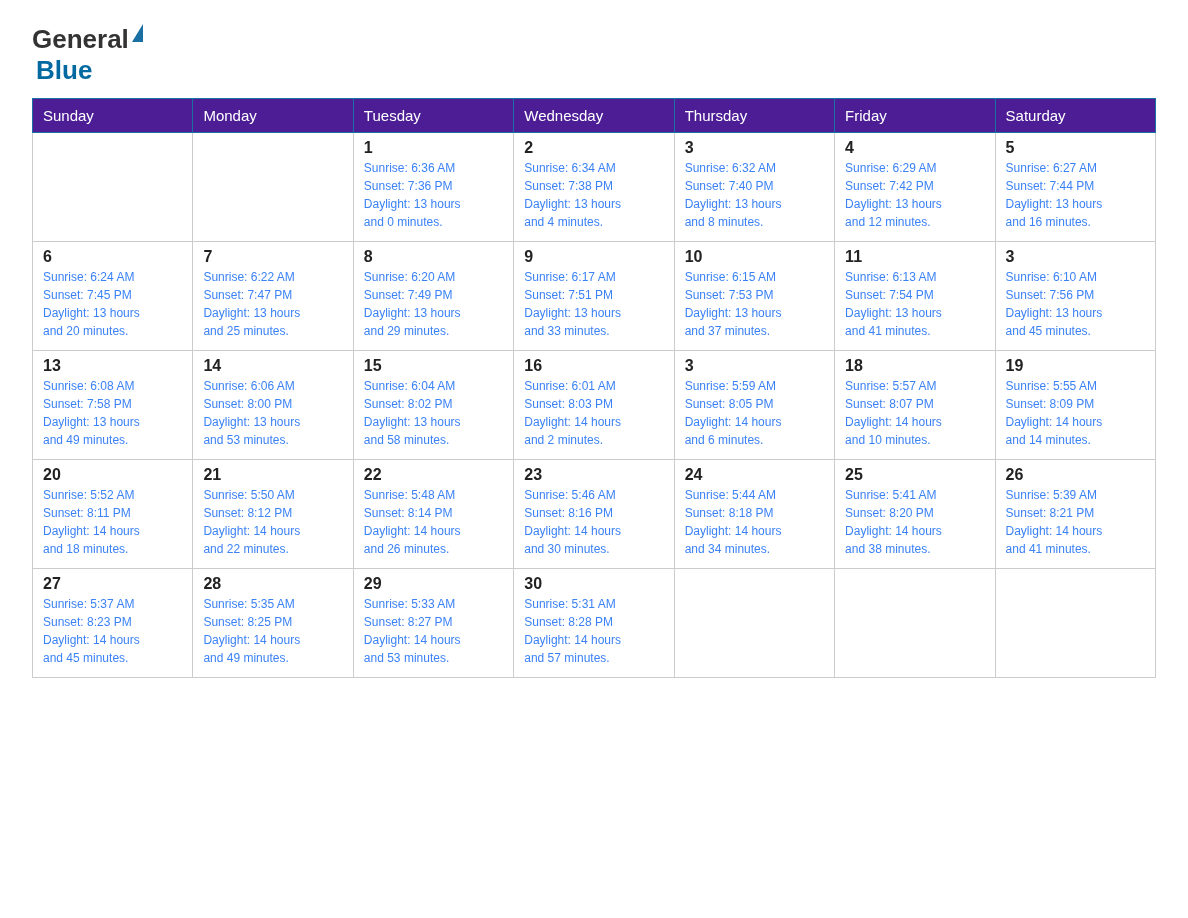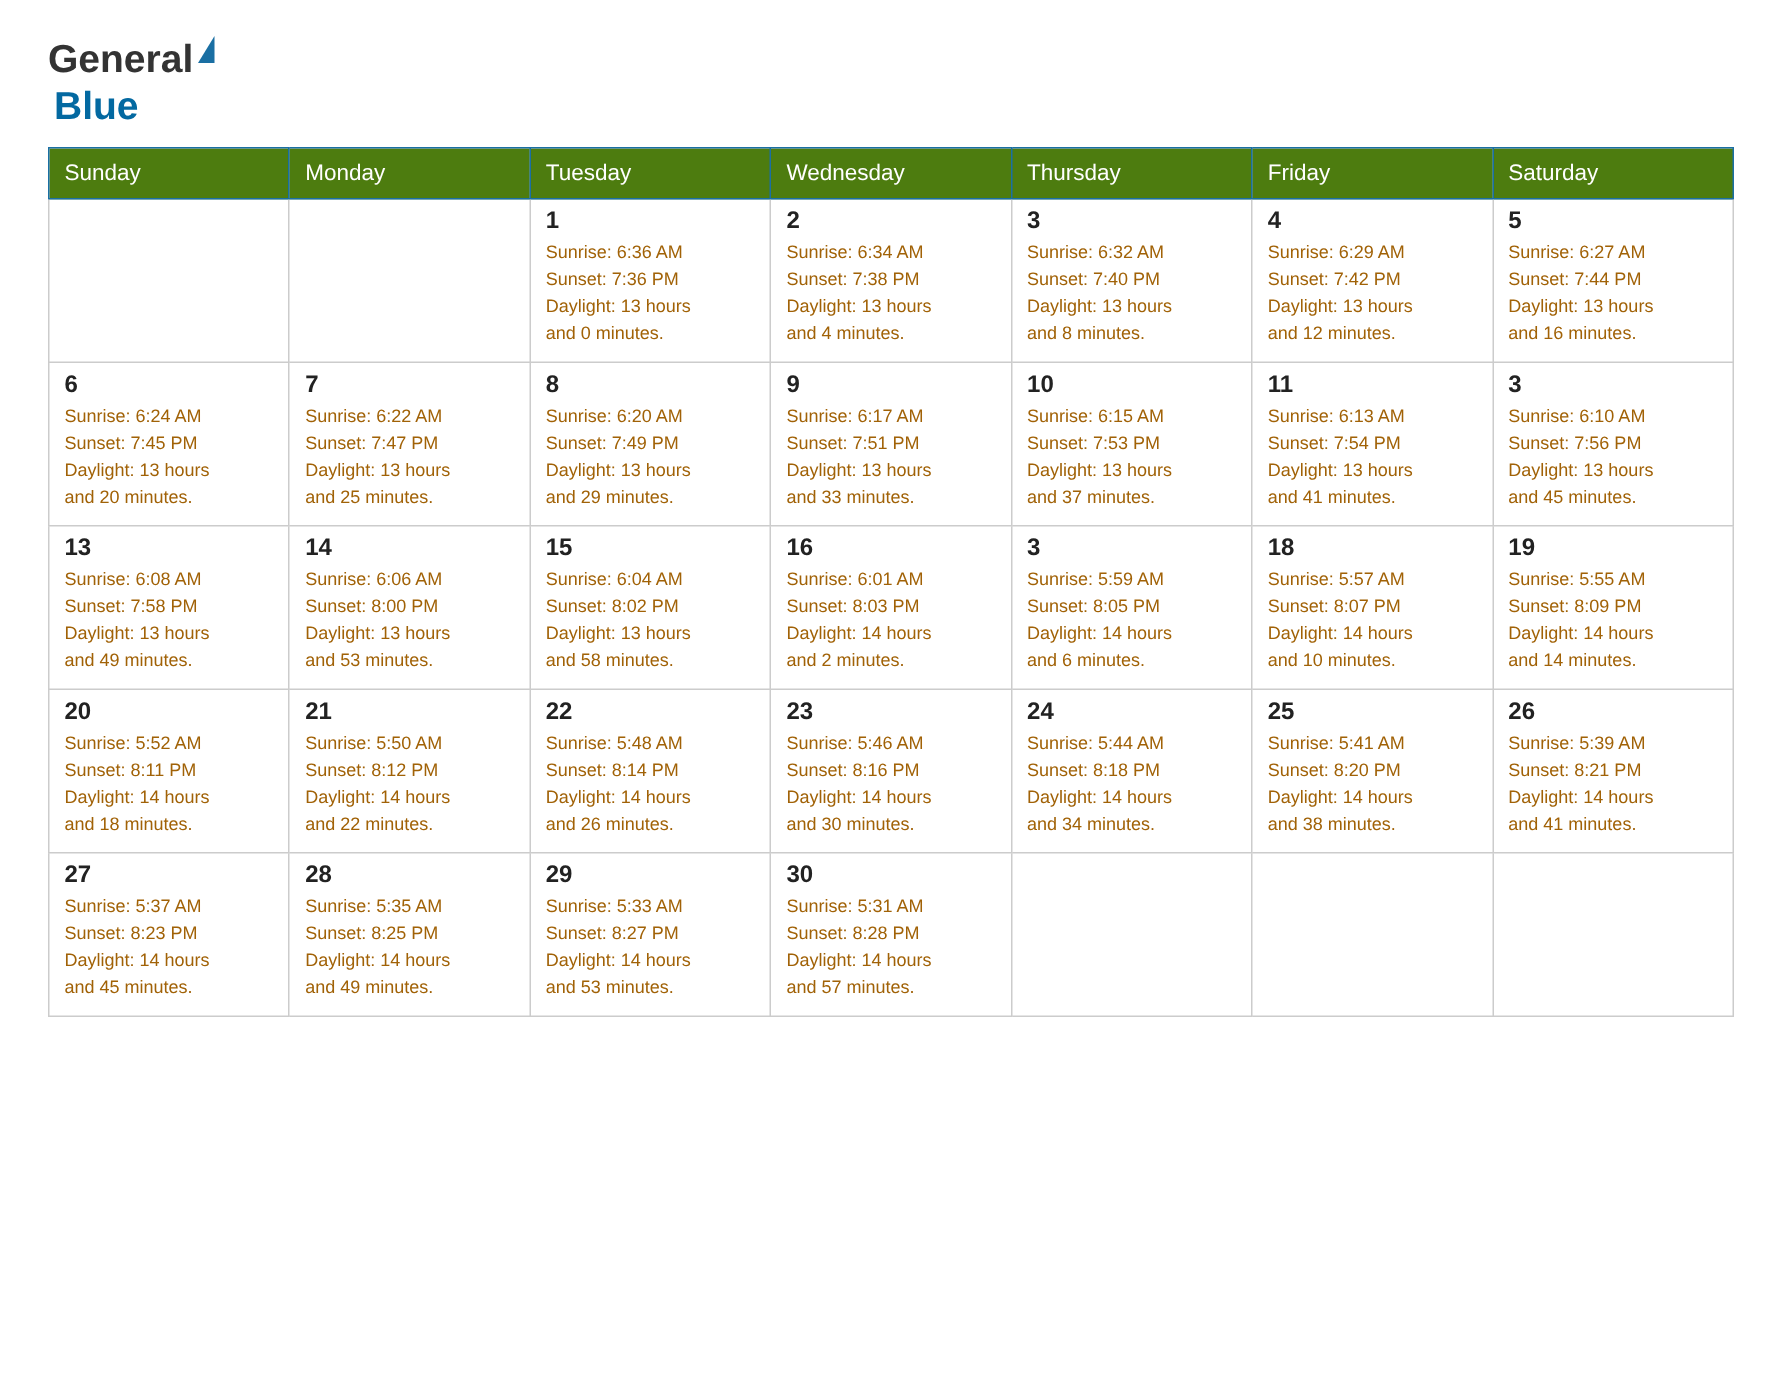--- a/index.html
+++ b/index.html
@@ -34,21 +34,21 @@
       font-size: 22px;
       color: #444;
       margin-top: 4px;
     }
     .calendar-table {
       width: 100%;
       border-collapse: collapse;
       margin-top: 12px;
     }
     .calendar-table thead tr th {
-      background-color: #4d7c0f;
+      background-color: #4c1d95;
       color: #fff;
       padding: 8px 10px;
       font-size: 15px;
       font-weight: normal;
       text-align: left;
       border: 1px solid #1a6fa3;
     }
     .calendar-table tbody tr td {
       vertical-align: top;
       padding: 6px 10px 10px 10px;
@@ -60,21 +60,21 @@
     }
     .day-number {
       font-size: 16px;
       font-weight: bold;
       color: #222;
       display: block;
       margin-bottom: 2px;
     }
     .day-info {
       font-size: 12px;
-      color: #a16207;
+      color: #3b82f6;
       line-height: 1.5;
     }
     .empty-cell {
       background: #fff;
     }
     tbody tr td {
       background: #fff;
     }
   </style>
 </head>

